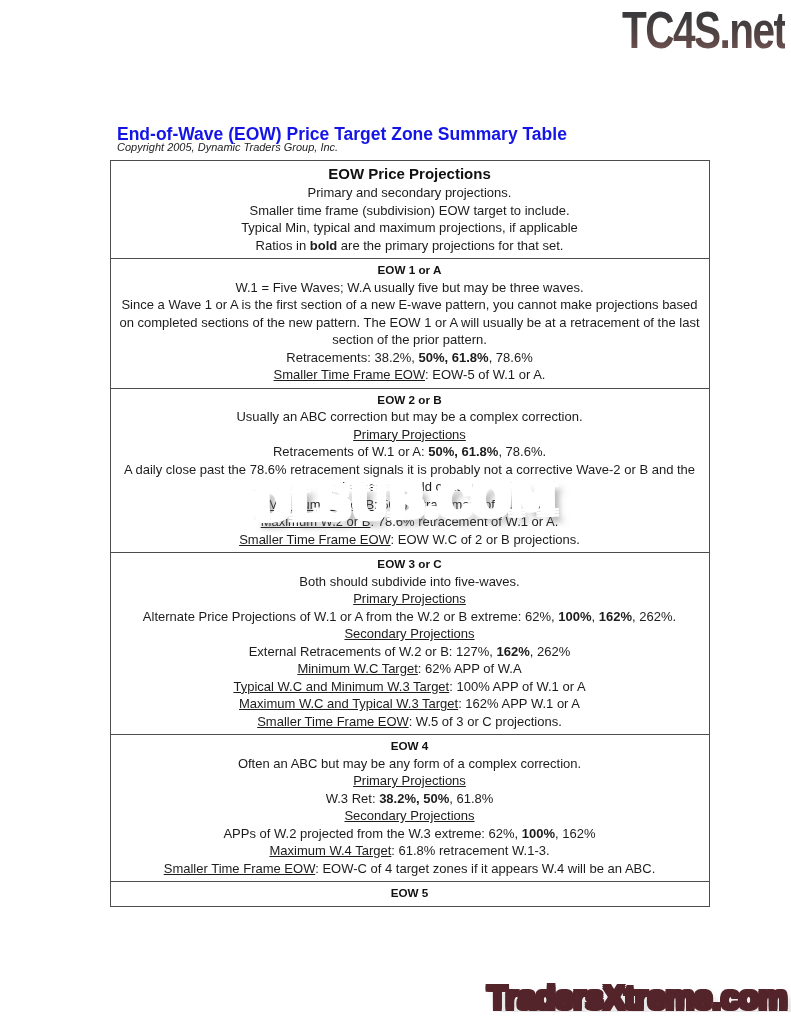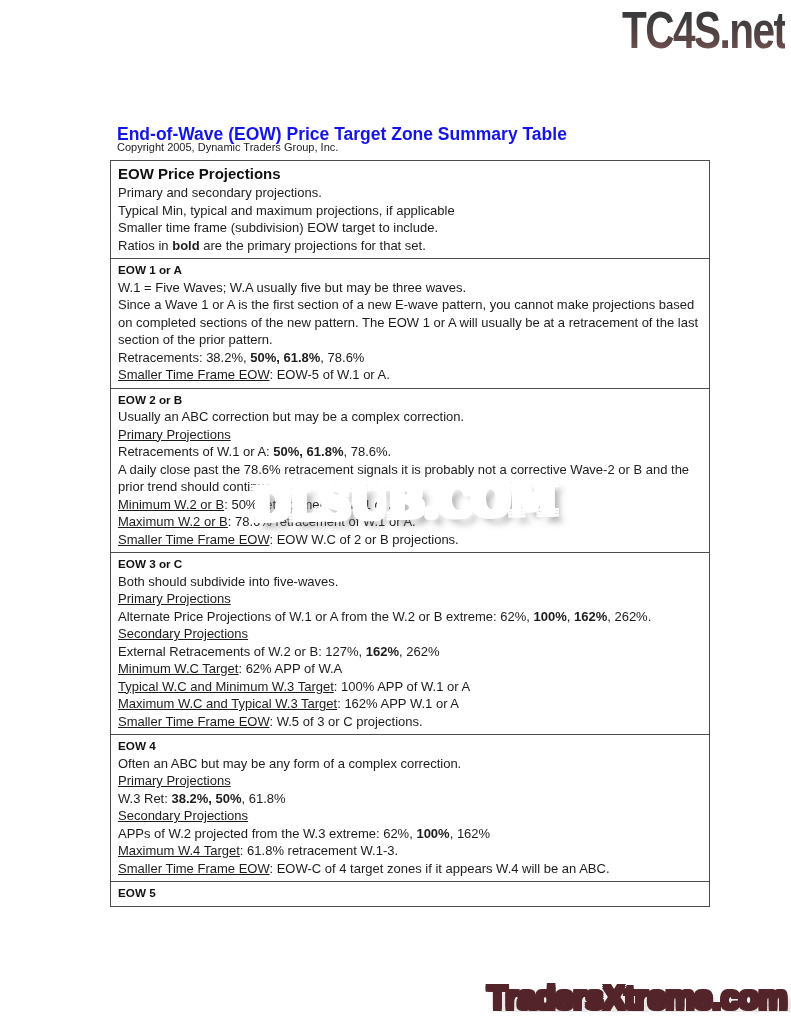--- a/index.html
+++ b/index.html
@@ -19,29 +19,29 @@
     color:#4a3e3d; -webkit-text-fill-color:transparent;
   }
 
   
   .title {
     position:absolute; left:117px; top:124px; margin:0;
     font-size:17.5px; font-weight:bold; color:#1414e6; letter-spacing:0;
   }
   .copyright {
     position:absolute; left:117px; top:141px;
-    font-size:11px; color:#222222;
+    font-size:11px; color:#222222;font-style:italic;
   }
 
   
   .table {
     position:absolute; left:110px; top:160px; width:600px;
     border:1px solid #4d4d4d; background:#ffffff; box-sizing:border-box;
   }
-  .section { border-top:1px solid #4d4d4d; padding:2px 8px 4px 7px; }
+  .section { border-top:1px solid #4d4d4d; padding:2px 8px 4px 7px;text-align:center; }
   .section:first-child { border-top:none; }
   .sec-header { font-weight:bold; font-size:11.7px; line-height:17.5px; color:#111111; }
   .sec-header.lg { font-size:15px; line-height:21px; }
   .line { font-size:13px; line-height:17.5px; color:#1c1c1c; }
   .line .b { font-weight:bold; }
   .line .u { text-decoration:underline; }
 
   
   .watermark {
     position:absolute; left:252px; top:479px;
@@ -81,22 +81,22 @@
   <div class="tc4s">TC4S.net</div>
 
   <h1 class="title">End-of-Wave (EOW) Price Target Zone Summary Table</h1>
 
   <div class="copyright">Copyright 2005, Dynamic Traders Group, Inc.</div>
 
   <div class="table">
       <div class="section">
         <div class="sec-header lg">EOW Price Projections</div>
         <div class="line"><span>Primary and secondary projections.</span></div>
+        <div class="line"><span>Smaller time frame (subdivision) EOW target to include.</span></div>
         <div class="line"><span>Typical Min, typical and maximum projections, if applicable</span></div>
-        <div class="line"><span>Smaller time frame (subdivision) EOW target to include.</span></div>
         <div class="line"><span>Ratios in </span><span class="b">bold</span><span> are the primary projections for that set.</span></div>
       </div>
       <div class="section">
         <div class="sec-header">EOW 1 or A</div>
         <div class="line"><span>W.1 = Five Waves; W.A usually five but may be three waves.</span></div>
         <div class="line"><span>Since a Wave 1 or A is the first section of a new E-wave pattern, you cannot make projections based on completed sections of the new pattern. The EOW 1 or A will usually be at a retracement of the last section of the prior pattern.</span></div>
         <div class="line"><span>Retracements: 38.2%, </span><span class="b">50%, 61.8%</span><span>, 78.6%</span></div>
         <div class="line"><span class="u">Smaller Time Frame EOW</span><span>: EOW-5 of W.1 or A.</span></div>
       </div>
       <div class="section">

